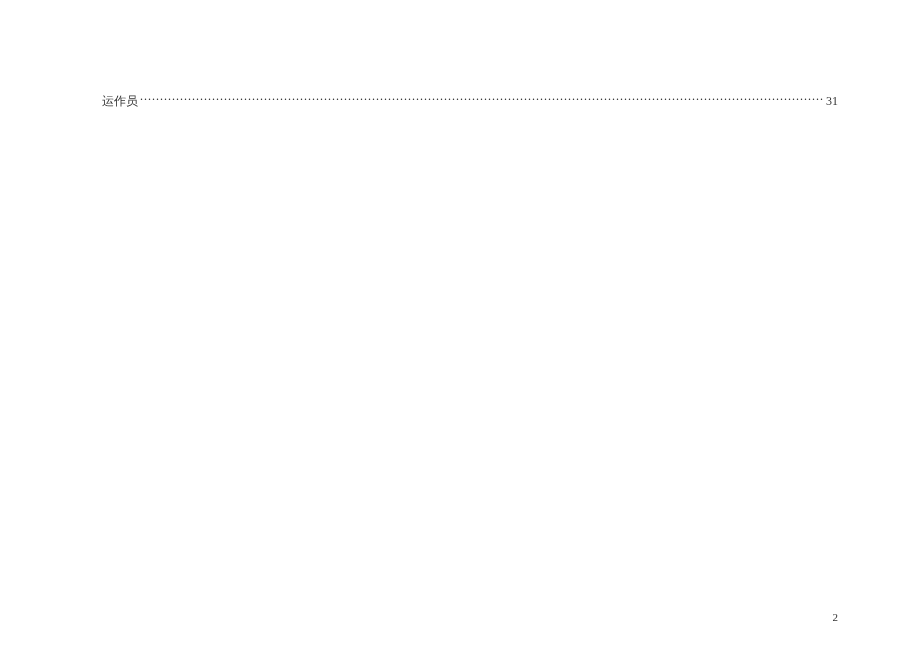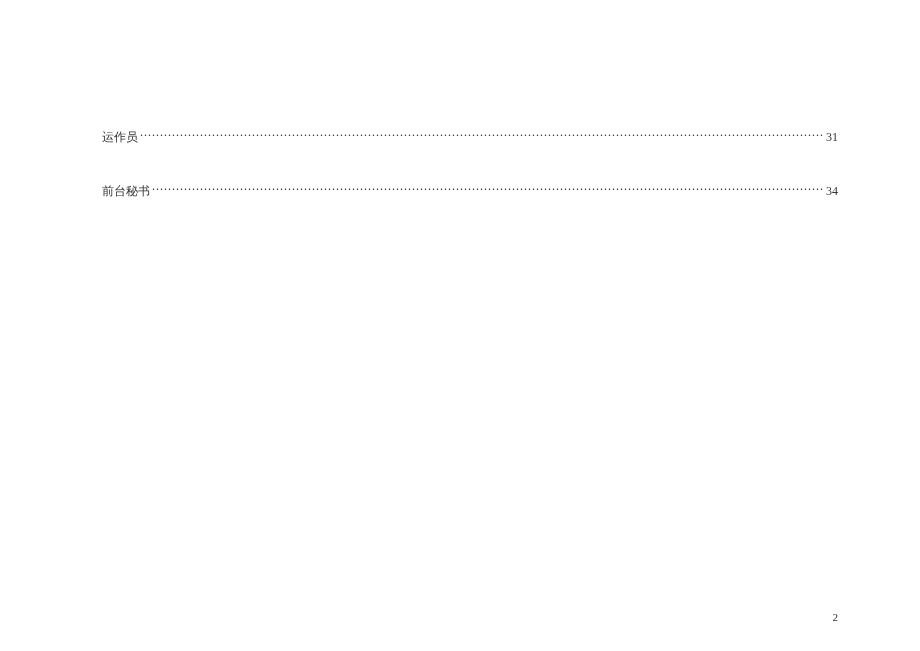--- a/index.html
+++ b/index.html
@@ -26,21 +26,20 @@
     .toc-entry {
       display: flex;
       align-items: baseline;
       font-size: 12px;
       line-height: 18px;
       color: #333333;
       white-space: nowrap;
     }
     .toc-title {
       flex-shrink: 0;
-      margin-top: 36px;
     }
     .toc-leader {
       flex: 1;
       overflow: hidden;
       position: relative;
       height: 12px;
       margin: 0 2px;
     }
     .toc-leader::after {
       content: "..............................................................................................................................................................................................................................................................................................................................................................................................................";
@@ -65,20 +64,15 @@
 </head>
 <body>
 
 <div class="page">
   <div class="toc">
     <div class="toc-entry">
       <span class="toc-title">运作员</span>
       <span class="toc-leader"></span>
       <span class="toc-page">31</span>
     </div>
-    <div class="toc-entry">
-      <span class="toc-title">前台秘书</span>
-      <span class="toc-leader"></span>
-      <span class="toc-page">34</span>
-    </div>
   </div>
   <div class="page-number">2</div>
 </div>
 
 </body></html>

